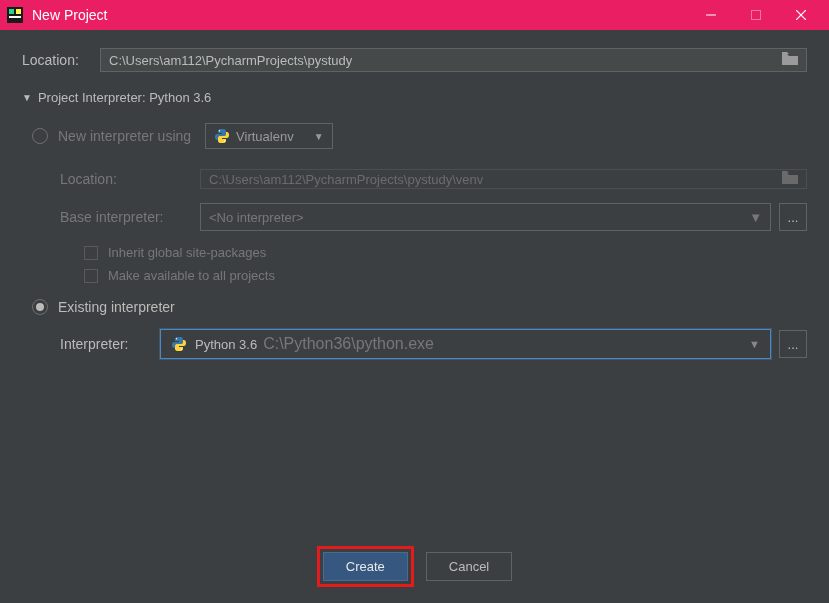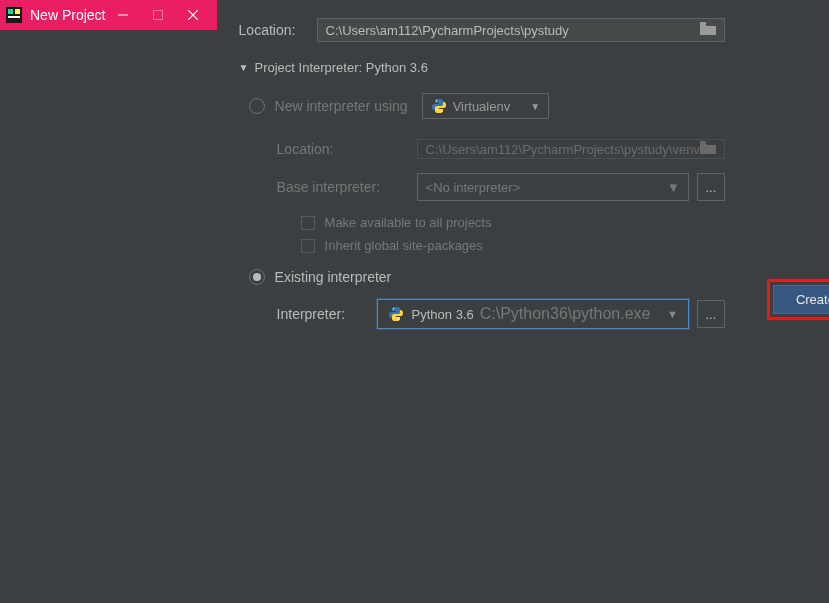--- a/index.html
+++ b/index.html
@@ -10,20 +10,21 @@
       width: 829px;
       height: 603px;
       overflow: hidden;
     }
     .window {
       background: #3c3f41;
       color: #bbbbbb;
       width: 829px;
       height: 603px;
       display: flex;
+      flex-direction: column;
     }
     .titlebar {
       background: #e91e63;
       height: 30px;
       display: flex;
       align-items: center;
       padding: 0 6px;
       font-size: 14px;
       color: #fff;
     }
@@ -320,25 +321,25 @@
       <div class="subrow">
         <span class="sublabel">Base interpreter:</span>
         <div class="dropdown-wide">
           <span>&lt;No interpreter&gt;</span>
           <span class="dd-arrow">▼</span>
         </div>
         <span class="ellipsis-btn">...</span>
       </div>
       <div class="checkbox-row">
         <span class="checkbox"></span>
-        <span>Make available to all projects</span>
+        <span>Inherit global site-packages</span>
       </div>
       <div class="checkbox-row">
         <span class="checkbox"></span>
-        <span>Inherit global site-packages</span>
+        <span>Make available to all projects</span>
       </div>
     </div>
 
     <div class="radio-row" style="margin-top:8px; margin-bottom:10px;">
       <span class="radio selected">
           <span class="dot"></span>
         </span>
       <span class="radio-label">Existing interpreter</span>
     </div>
 

